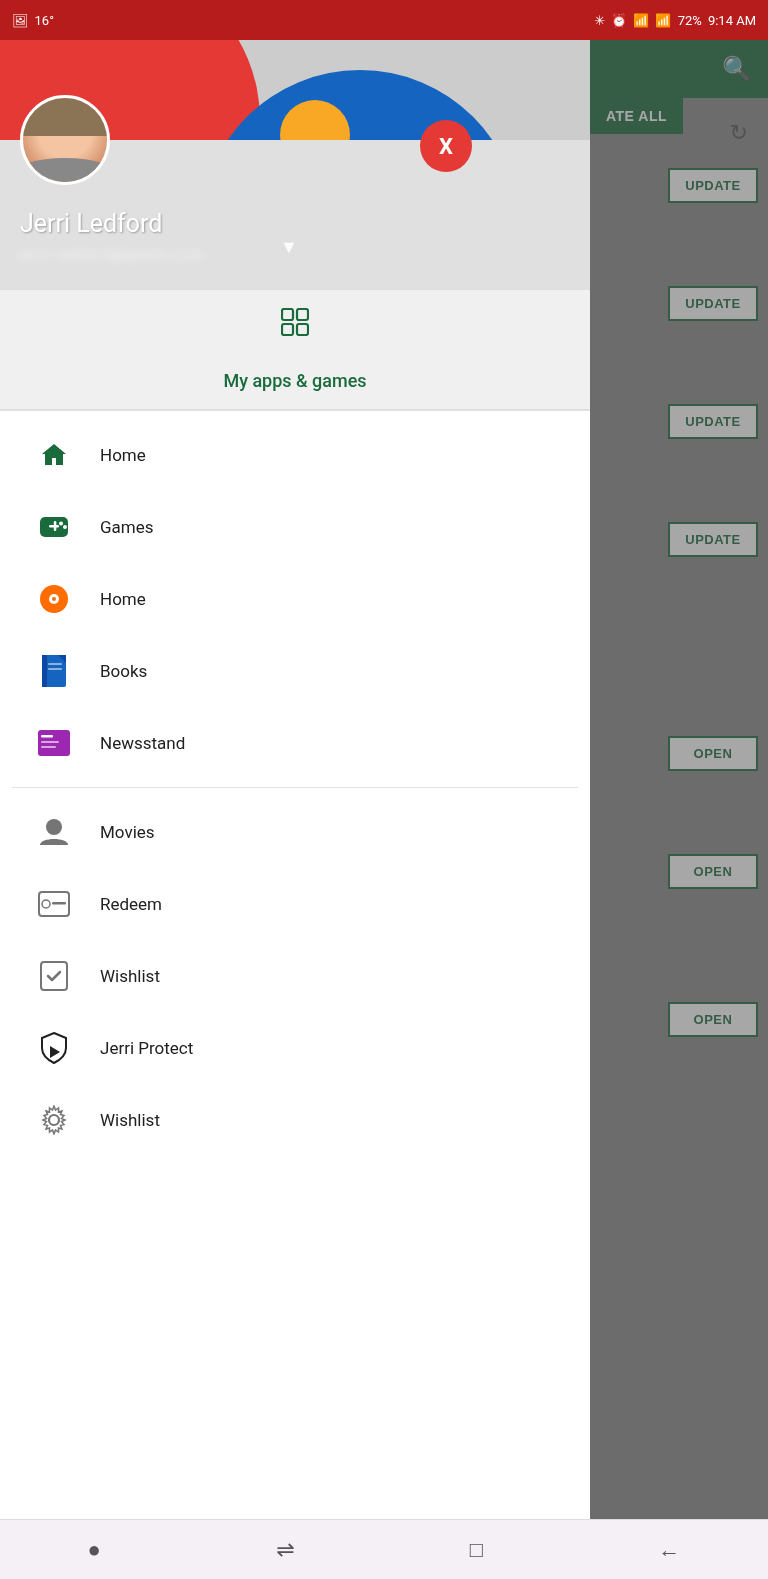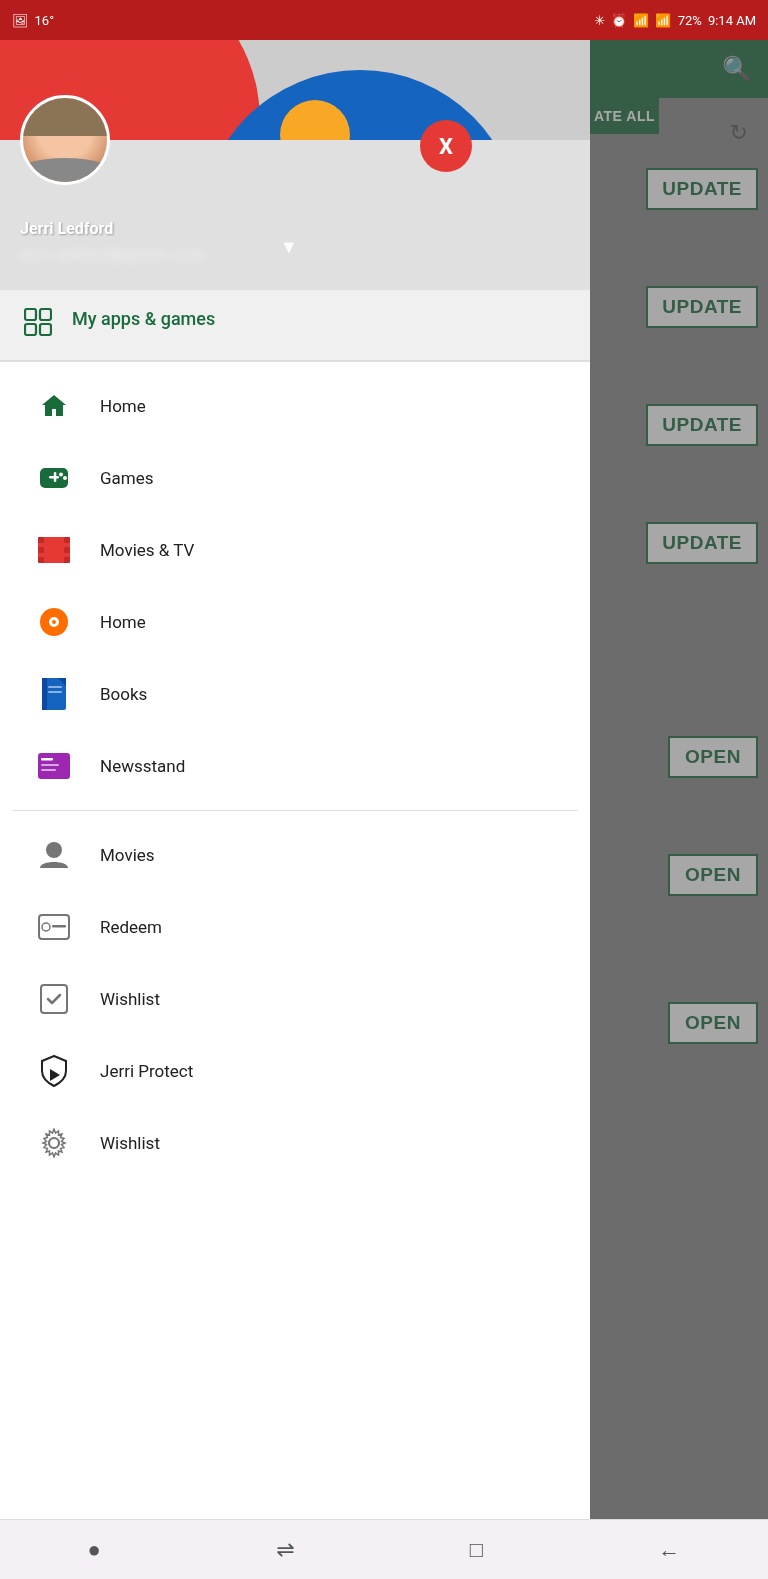--- a/index.html
+++ b/index.html
@@ -45,35 +45,35 @@
     
     .update-all-area {
       position: absolute;
       top: 98px; left: 590px;
       z-index: 10;
     }
     .update-all-btn {
       background: #1a6b3c;
       color: white;
       border: none;
-      padding: 10px 4px;
+      padding: 10px 16px;
       font-size: 14px;
       font-weight: bold;
       letter-spacing: 0.5px;
     }
 
     
     .action-btn {
       position: absolute;
       right: 10px;
       background: white;
       color: #1a6b3c;
       border: 2px solid #1a6b3c;
       padding: 8px 14px;
-      font-size: 19px;
+      font-size: 13px;
       font-weight: bold;
       letter-spacing: 0.5px;
       min-width: 90px;
       text-align: center;
     }
     .btn1 { top: 168px; }
     .btn2 { top: 286px; }
     .btn3 { top: 404px; }
     .btn4 { top: 522px; }
     .btn5 { top: 736px; }
@@ -198,22 +198,22 @@
       height: 40%;
       background: #888;
       border-radius: 50%;
     }
 
     
     .user-name {
       position: absolute;
       bottom: 52px; left: 20px;
       color: white;
-      font-size: 16px;
-      font-weight: bold;
+      font-size: 25px;
+      font-weight: normal;
       text-shadow: 1px 1px 2px rgba(0,0,0,0.3);
       z-index: 10;
     }
     .user-email {
       position: absolute;
       bottom: 28px; left: 20px;
       color: rgba(255,255,255,0.85);
       font-size: 13px;
       z-index: 10;
       
@@ -230,23 +230,25 @@
 
     
     .my-apps-section {
       background: #f0f0f0;
       padding: 0;
       border-bottom: 1px solid #ddd;
       flex-shrink: 0;
     }
     .my-apps-item {
       display: flex;
+      align-items: center;
       padding: 18px 24px;
-      gap: 20px;
+      gap: 28px;
       cursor: pointer;
+      flex-direction: column;
     }
     .my-apps-icon {
       color: #1a6b3c;
       font-size: 24px;
     }
     .my-apps-label {
       color: #1a6b3c;
       font-size: 18px;
       font-weight: 500;
     }
@@ -421,36 +423,20 @@
             <rect x="1" y="1" width="28" height="20" rx="5" fill="#1a6b3c"></rect>
             <rect x="10" y="9" width="10" height="2.5" rx="1.2" fill="white"></rect>
             <rect x="14.8" y="5" width="2.5" height="10" rx="1.2" fill="white"></rect>
             <circle cx="22" cy="7.5" r="2" fill="white"></circle>
             <circle cx="26" cy="11" r="2" fill="white"></circle>
           </svg>
         </div>
         <span class="menu-label">Games</span>
       </div>
 
-      <div class="menu-item">
-        <div class="menu-icon">
-          <svg width="32" height="26" viewBox="0 0 32 26">
-            <rect width="32" height="26" rx="3" fill="#e53935"></rect>
-            <rect width="32" height="26" rx="3" fill="#e53935"></rect>
-
-            <rect x="0" y="0" width="6" height="6" rx="1" fill="#c62828"></rect>
-            <rect x="0" y="10" width="6" height="6" rx="1" fill="#c62828"></rect>
-            <rect x="0" y="20" width="6" height="6" rx="1" fill="#c62828"></rect>
-            <rect x="26" y="0" width="6" height="6" rx="1" fill="#c62828"></rect>
-            <rect x="26" y="10" width="6" height="6" rx="1" fill="#c62828"></rect>
-            <rect x="26" y="20" width="6" height="6" rx="1" fill="#c62828"></rect>
-          </svg>
-        </div>
-        <span class="menu-label">Movies &amp; TV</span>
-      </div>
 
       <div class="menu-item">
         <div class="menu-icon">
           <svg width="30" height="30" viewBox="0 0 30 30">
             <circle cx="15" cy="15" r="14" fill="#ff6d00"></circle>
             <circle cx="15" cy="15" r="5" fill="white"></circle>
             <circle cx="15" cy="15" r="2" fill="#ff6d00"></circle>
           </svg>
         </div>
         <span class="menu-label">Home</span>

